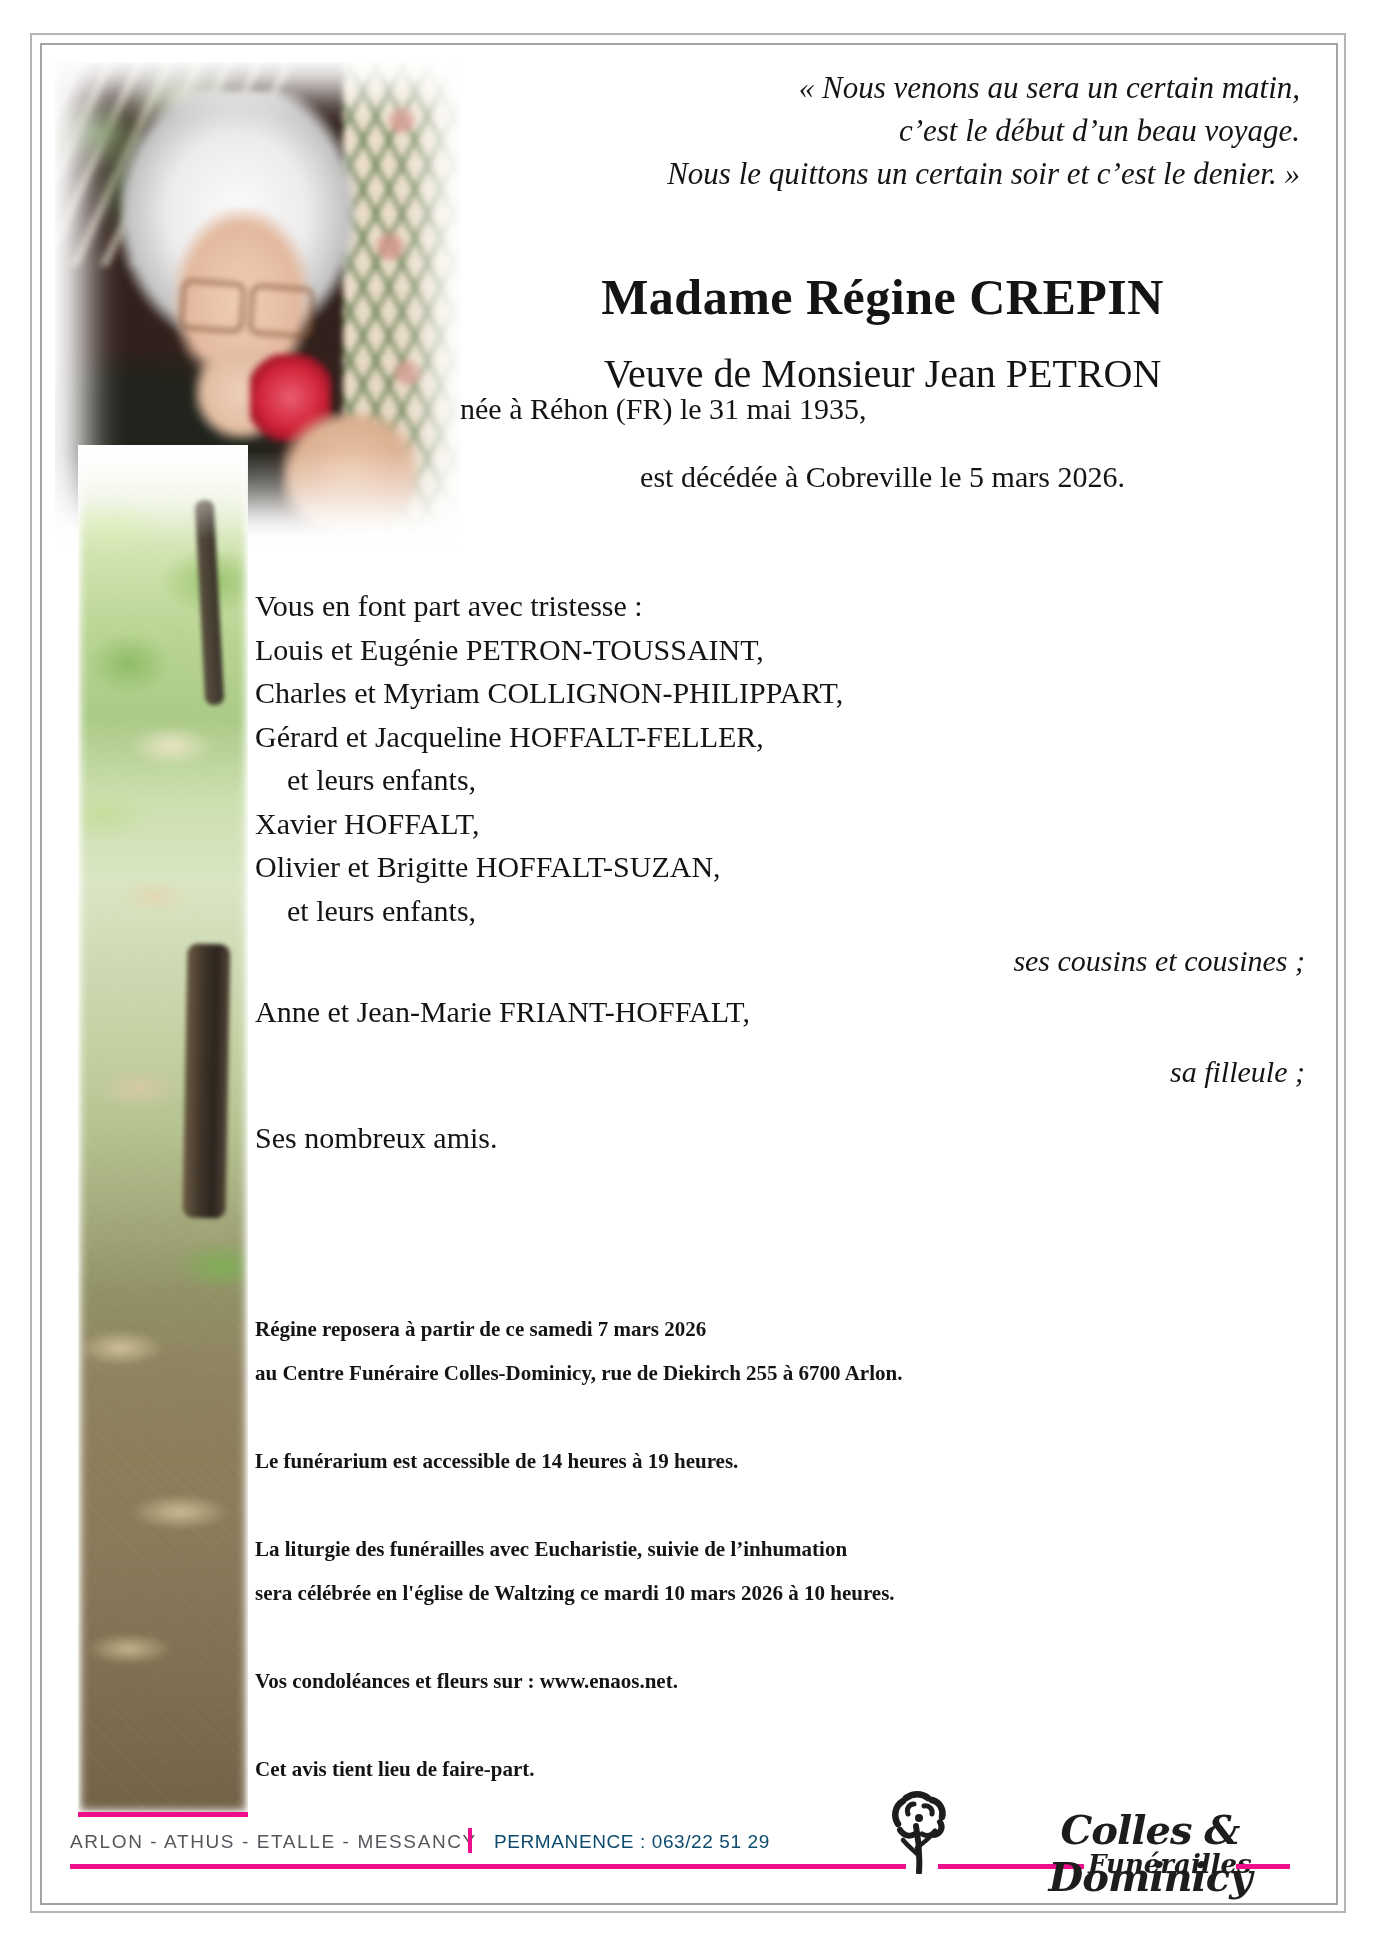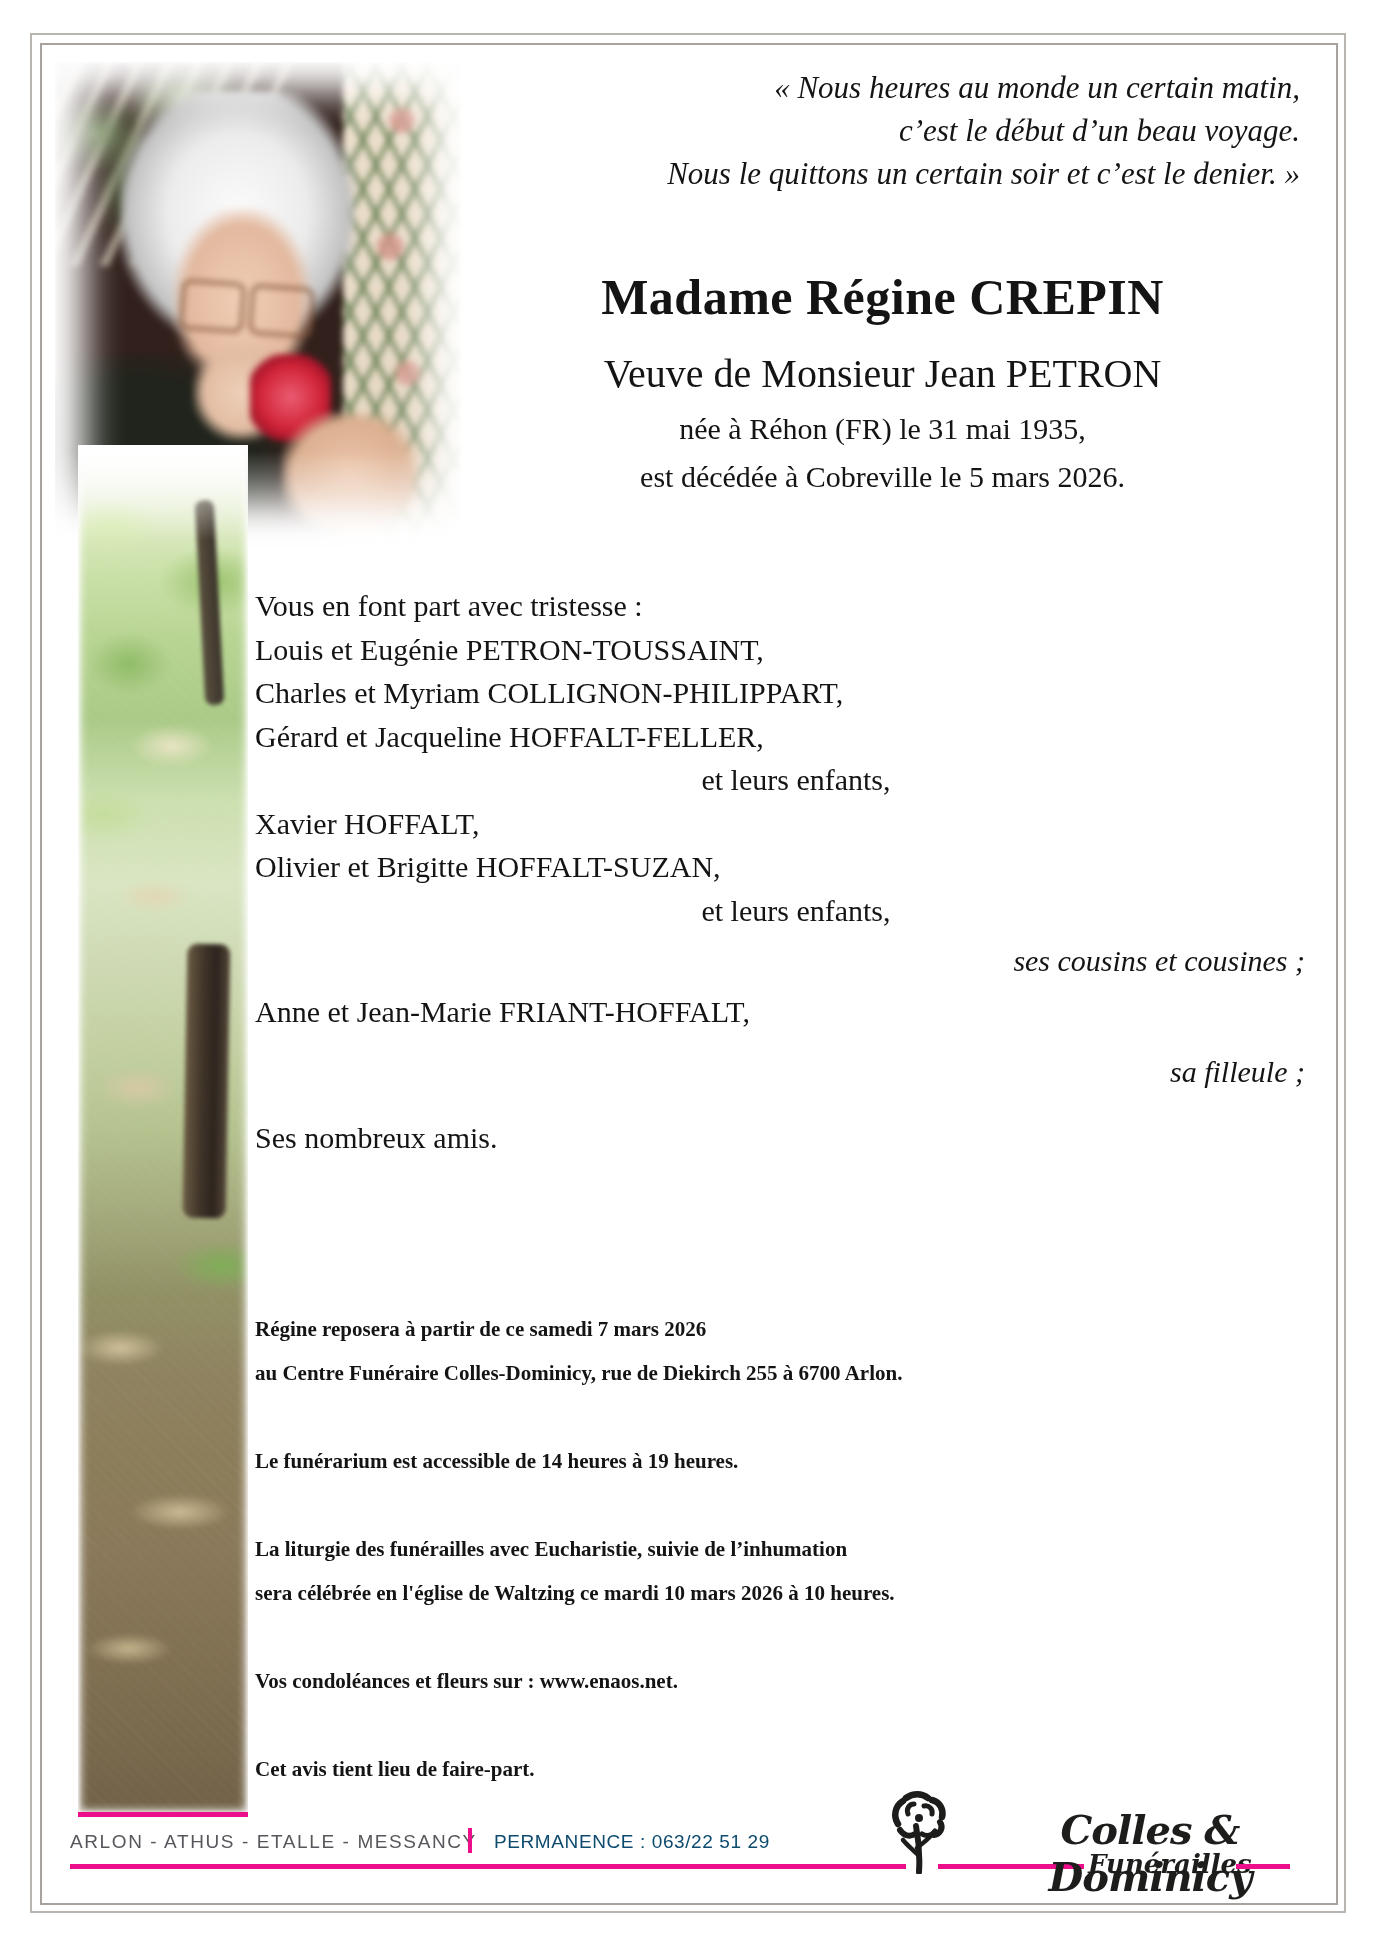--- a/index.html
+++ b/index.html
@@ -78,25 +78,25 @@
       background:linear-gradient(to bottom,#ffffff 0%, rgba(255,255,255,0) 100%);}
   .f-feather{position:absolute;inset:0;box-shadow:inset 0 0 9px 3px rgba(255,255,255,.85);}
   .photo-underline{position:absolute;left:78px;top:1812px;width:170px;height:5px;background:var(--accent,#ed0e8c);}
 
   
   .quote{position:absolute;left:500px;top:66px;width:800px;text-align:right;
          font-style:italic;font-size:31px;line-height:43px;}
   .title{position:absolute;left:460px;top:268px;width:845px;text-align:center;
          font-size:50px;font-weight:bold;letter-spacing:.5px;}
   .subtitle{position:absolute;left:460px;top:350px;width:845px;text-align:center;font-size:40px;}
-  .birth{position:absolute;left:460px;top:412px;width:845px;text-align:center;font-size:30px;}
+  .birth{position:absolute;left:460px;top:392px;width:845px;font-size:30px;}
   .death{position:absolute;left:460px;top:460px;width:845px;text-align:center;font-size:30px;}
 
   .family{position:absolute;left:255px;top:584px;width:1050px;font-size:30px;line-height:43.5px;}
-  .family .indent{padding-left:32px;text-align:center;}
+  .family .indent{padding-left:32px;}
   .family .right{text-align:right;font-style:italic;}
   .mt-s{margin-top:7px;} .mt-m{margin-top:22px;} .mt-l{margin-top:17px;}
 
   .ceremony{position:absolute;left:255px;top:1307px;width:1050px;text-align:left;
             font-weight:bold;font-size:21px;line-height:44px;}
   .ceremony p{margin:0;}
   .ceremony p.gap{margin-top:44px;}
 
   
   .sans{font-family:"Liberation Sans", sans-serif;}
@@ -142,21 +142,21 @@
       <div class="f-blobs"></div>
       <div class="f-trunk2"></div>
       <div class="f-trunk1"></div>
     </div>
     <div class="f-topfade"></div>
     <div class="f-feather"></div>
   </div>
   <div class="photo-underline"></div>
 
   <div class="quote">
-    <div>« Nous heures au monde un certain matin,</div>
+    <div>« Nous venons au sera un certain matin,</div>
     <div>c’est le début d’un beau voyage.</div>
     <div>Nous le quittons un certain soir et c’est le denier. »</div>
   </div>
 
   <div class="title">Madame Régine CREPIN</div>
   <div class="subtitle">Veuve de Monsieur Jean PETRON</div>
   <div class="birth">née à Réhon (FR) le 31 mai 1935,</div>
   <div class="death">est décédée à Cobreville le 5 mars 2026.</div>
 
   <div class="family">

